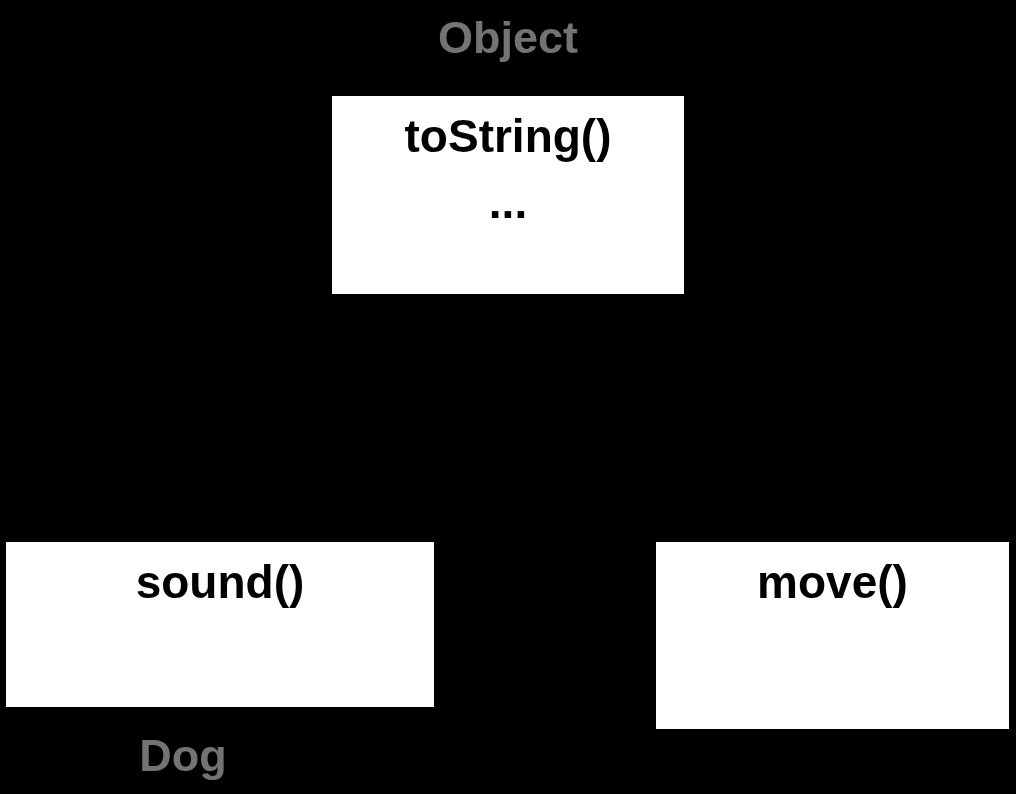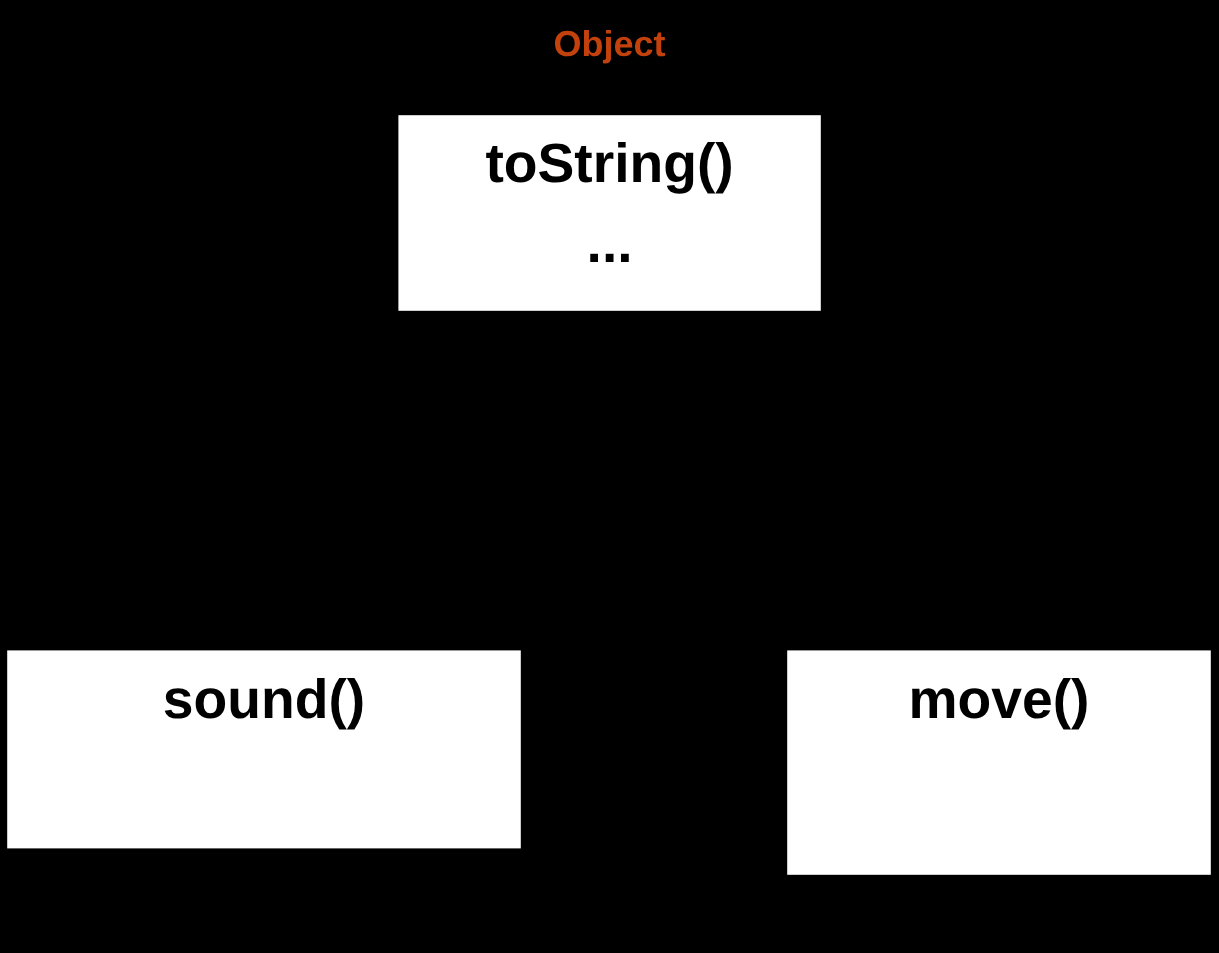--- a/index.html
+++ b/index.html
@@ -10,22 +10,22 @@
   .canvas {
     position: relative;
     width: 1016px;
     height: 794px;
     background: #000000;
     overflow: hidden;
     font-family: "Liberation Sans", sans-serif;
   }
   .class-label {
     position: absolute;
-    color: #c2410c;
-    font-size: 30px;
+    color: #737373;
+    font-size: 45px;
     font-weight: 700;
     text-align: center;
     line-height: 52px;
     white-space: nowrap;
   }
   .class-box {
     position: absolute;
     background: #ffffff;
     color: #000000;
     text-align: center;
@@ -33,21 +33,21 @@
     padding-top: 7px;
   }
   .method-line {
     font-size: 46px;
     font-weight: 700;
     line-height: 66px;
     white-space: nowrap;
   }
   
   .object-label { left: 332px; top: 12px;  width: 352px; }
-  .object-box   { left: 332px; top: 96px;  width: 352px; height: 163px; }
+  .object-box   { left: 332px; top: 96px;  width: 352px; height: 198px; }
   .dog-box      { left: 6px;   top: 542px; width: 428px; height: 165px; }
   .dog-label    { left: 6px;   top: 730px; width: 354px; }
   .car-box      { left: 656px; top: 542px; width: 353px; height: 187px; }
   .car-label    { left: 656px; top: 730px; width: 353px; }
 </style>
 </head>
 <body>
 
 <div class="canvas">
 
@@ -55,19 +55,20 @@
 
   <div class="class-box object-box">
     <div class="method-line">toString()</div>
     <div class="method-line">...</div>
   </div>
 
   <div class="class-box dog-box">
     <div class="method-line">sound()</div>
   </div>
 
+  <div class="class-label dog-label">Dog</div>
 
   <div class="class-box car-box">
     <div class="method-line">move()</div>
   </div>
 
 
 </div>
 
 </body></html>

